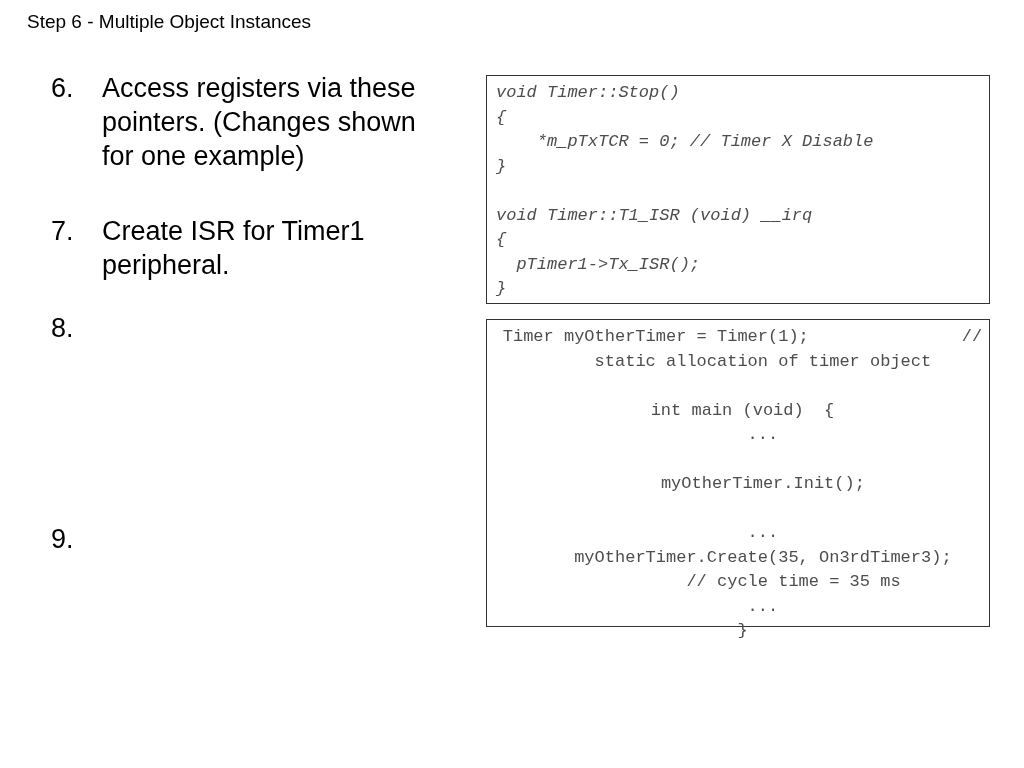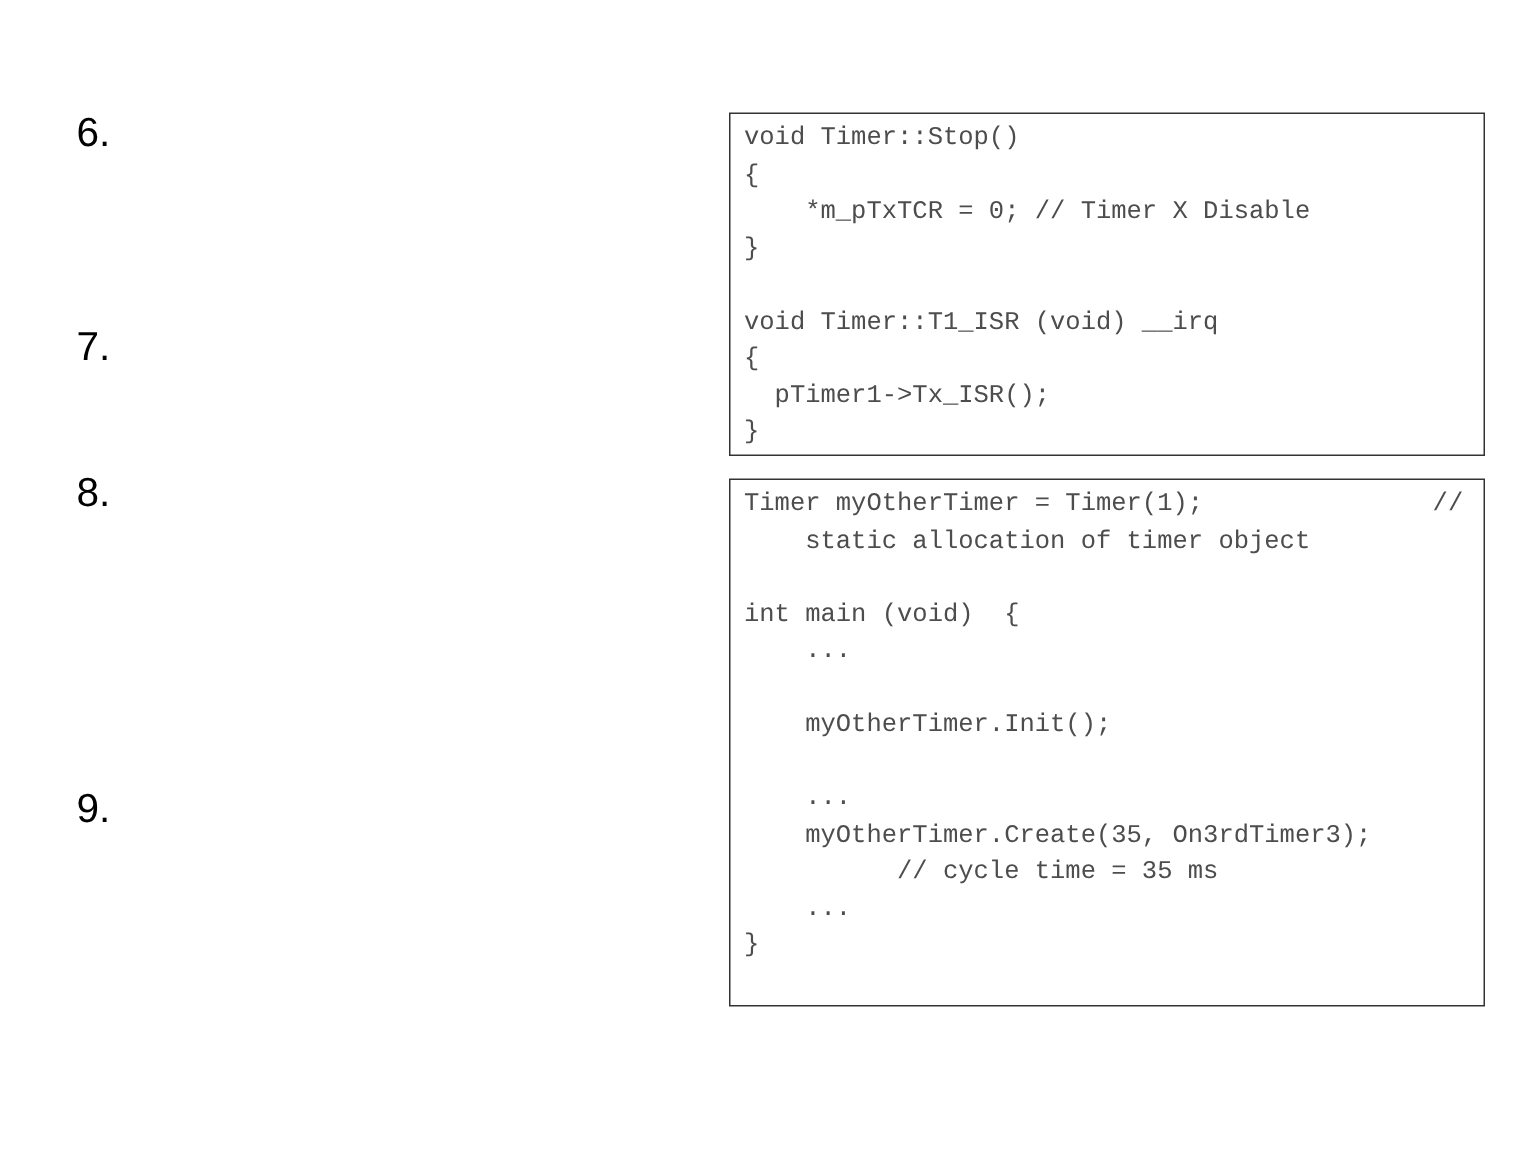--- a/index.html
+++ b/index.html
@@ -48,43 +48,49 @@
   .item-pos-2 { top: 311px; }
   .item-pos-3 { top: 522px; }
   .code-box {
     position: absolute;
     left: 486px;
     width: 504px;
     box-sizing: border-box;
     border: 1.5px solid var(--border, #333333);
     background: var(--bg, #ffffff);
   }
-  .code-box-0 { top: 75px; height: 229px; }
-  .code-box-1 { top: 319px; height: 352px; }
+  .code-box-0 { top: 75px; height: 229px; font-style: italic; }
+  .code-box-1 { top: 319px; height: 308px; text-align: center; }
   .code-text {
     font-family: "Liberation Mono", "DejaVu Sans Mono", monospace;
     font-size: 17px;
     line-height: 24.5px;
     color: var(--code, #4d4d4d);
     white-space: pre;
     padding: 5px 0 0 9px;
   }
 </style>
 </head>
 <body>
 
 <div class="slide">
 
+  <div class="slide-title">Step 6 - Multiple Object Instances</div>
 
   <div class="list-item item-pos-0">
     <div class="item-number">6.</div>
+    <div class="item-text">Access registers via these
+pointers. (Changes shown
+for one example)</div>
   </div>
 
   <div class="list-item item-pos-1">
     <div class="item-number">7.</div>
+    <div class="item-text">Create ISR for Timer1
+peripheral.</div>
   </div>
 
   <div class="list-item item-pos-2">
     <div class="item-number">8.</div>
   </div>
 
   <div class="list-item item-pos-3">
     <div class="item-number">9.</div>
   </div>
 

